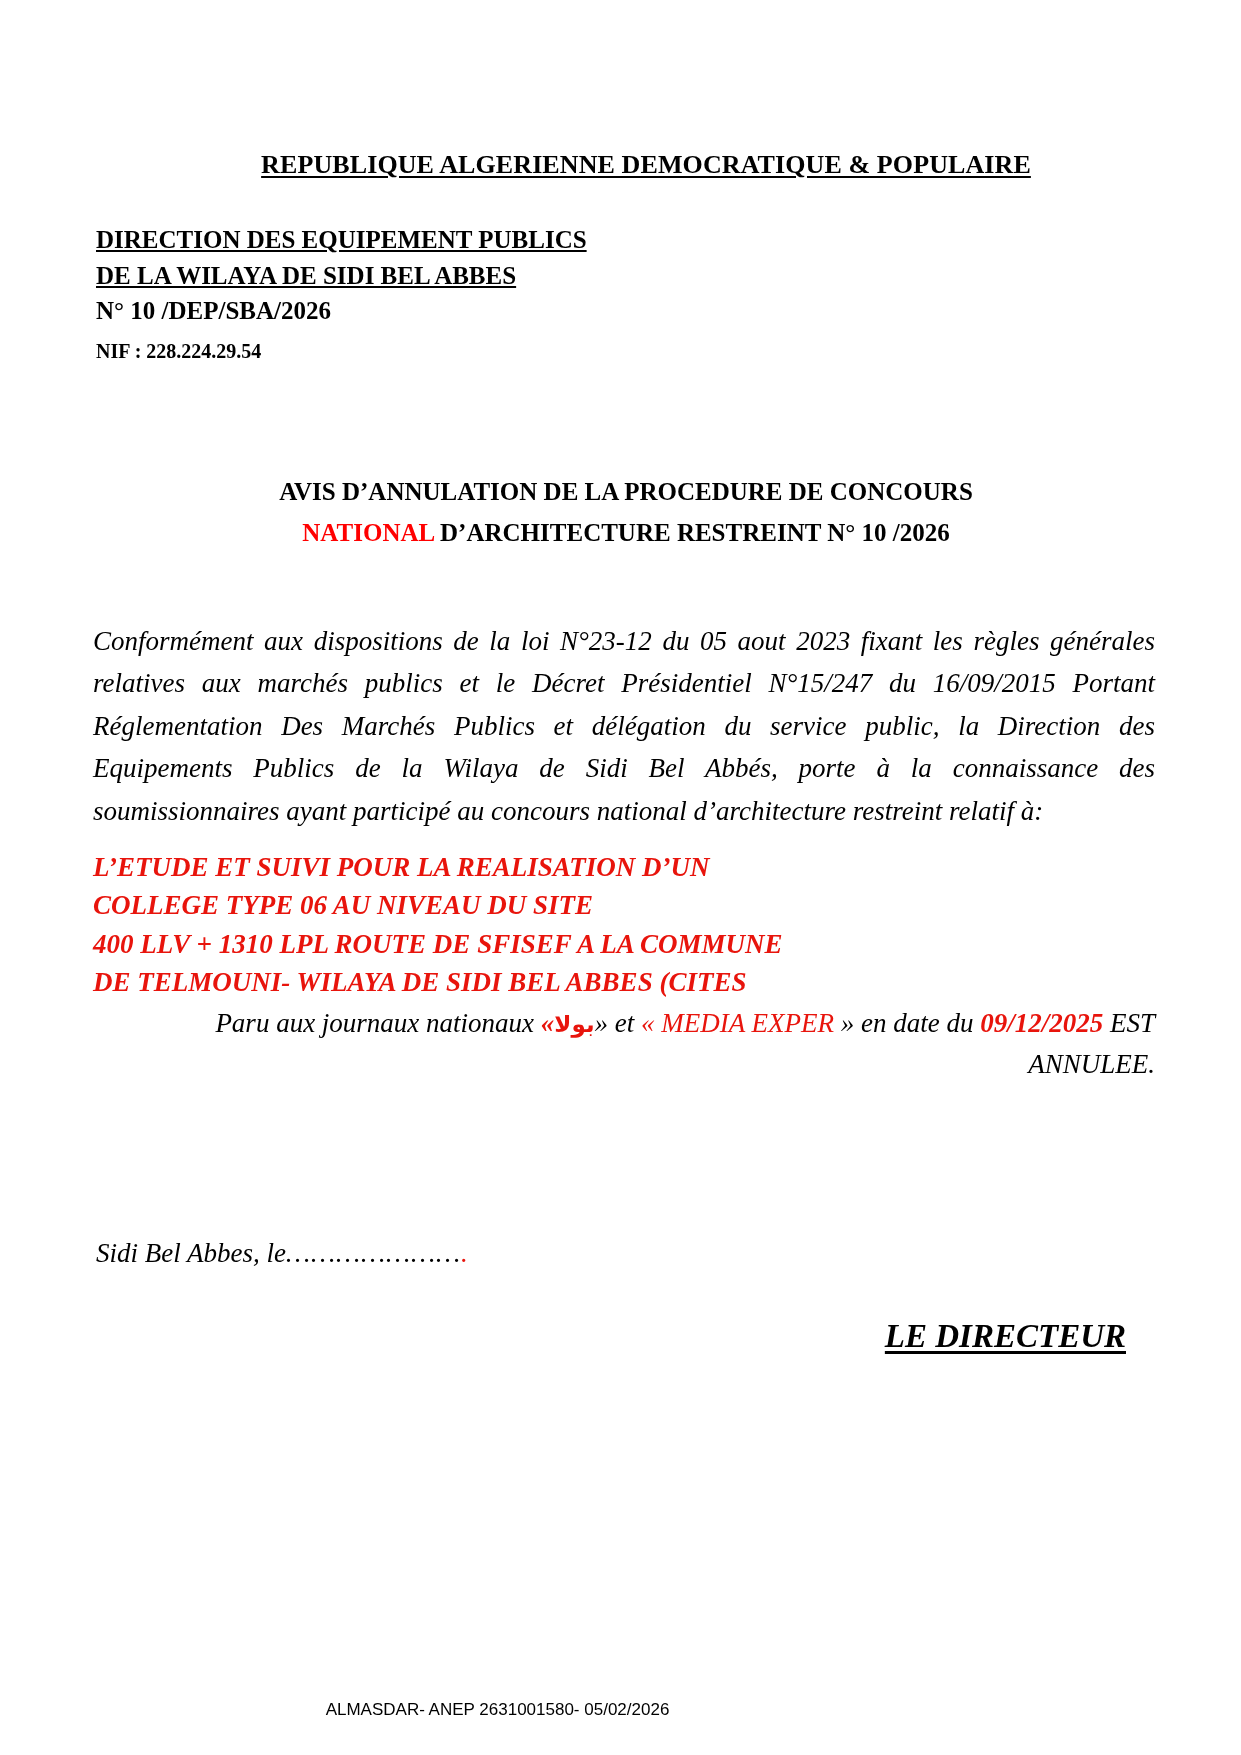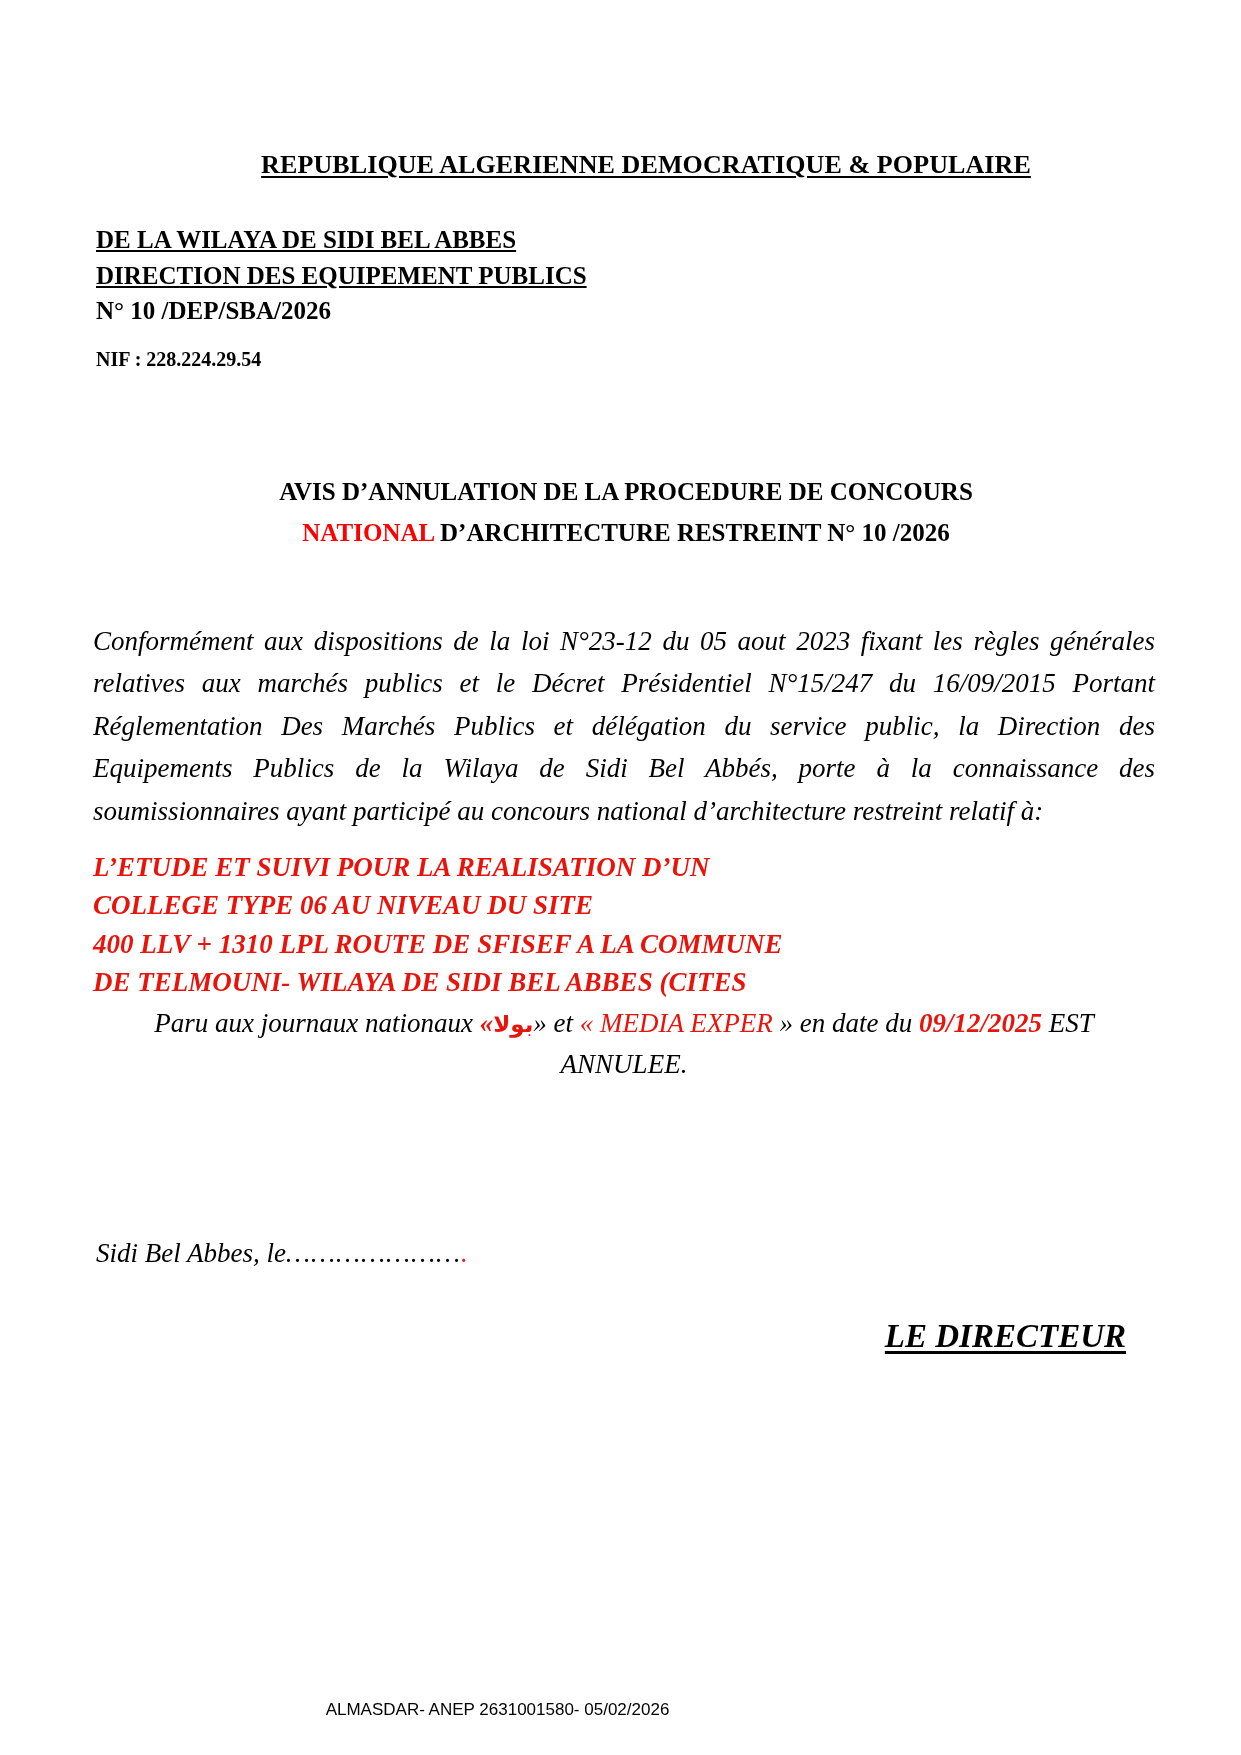--- a/index.html
+++ b/index.html
@@ -44,21 +44,21 @@
     margin-top: 42px;
     text-align: left;
   }
   .hdr-line {
     font-weight: bold;
     font-size: 25px;
     line-height: 1.42;
     white-space: nowrap;
   }
   .hdr-line.u span { text-decoration: underline; text-underline-offset: 2px; }
-  .hdr-line.small { font-size: 20px; margin-top: 16px; }
+  .hdr-line.small { font-size: 20px; margin-top: 8px; }
 
   
   .doc-title {
     position: absolute;
     left: 96px;
     top: 472px;
     width: 1060px;
     text-align: center;
     font-weight: bold;
     font-size: 25px;
@@ -91,21 +91,21 @@
     line-height: 1.42;
     text-align: left;
   }
   .obj-line { white-space: nowrap; }
 
   .paru {
     margin-top: 2px;
     font-style: italic;
     font-size: 27px;
     line-height: 1.5;
-    text-align: center;
+    text-align: right;
     color: #000;
   }
   .paru .ar {
     color: #e8140c;
     font-weight: bold;
     font-style: normal;
     direction: rtl;
     unicode-bidi: isolate;
     font-family: "DejaVu Sans", sans-serif;
     font-size: 23px;
@@ -163,24 +163,24 @@
 
 <div class="page">
 
   <div class="header">
     <div class="hdr-title">
       <span class="u">REPUBLIQUE ALGERIENNE DEMOCRATIQUE &amp; POPULAIRE</span>
     </div>
 
     <div class="hdr-lines">
       <div class="hdr-line u">
-        <span>DE LA WILAYA DE SIDI BEL ABBES</span>
+        <span>DIRECTION DES EQUIPEMENT PUBLICS</span>
       </div>
       <div class="hdr-line u">
-        <span>DIRECTION DES EQUIPEMENT PUBLICS</span>
+        <span>DE LA WILAYA DE SIDI BEL ABBES</span>
       </div>
       <div class="hdr-line">N° 10 /DEP/SBA/2026</div>
       <div class="hdr-line small">NIF : 228.224.29.54</div>
     </div>
   </div>
 
   <div class="doc-title">
     <div>AVIS D’ANNULATION DE LA PROCEDURE DE CONCOURS</div>
     <div>
       <span class="red">NATIONAL</span><span> D’ARCHITECTURE RESTREINT N° 10 /2026</span>

